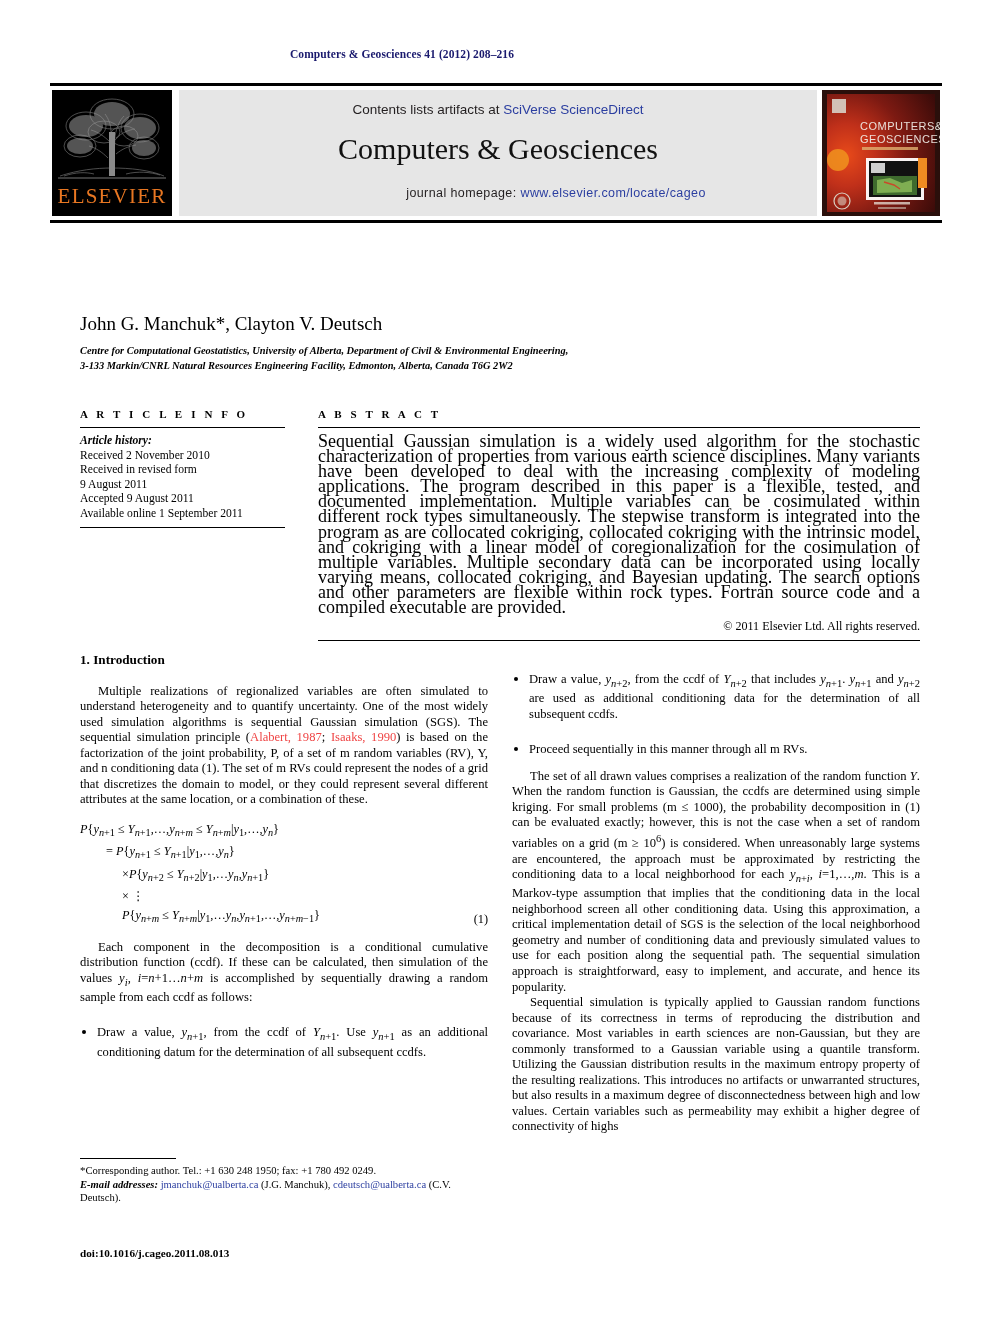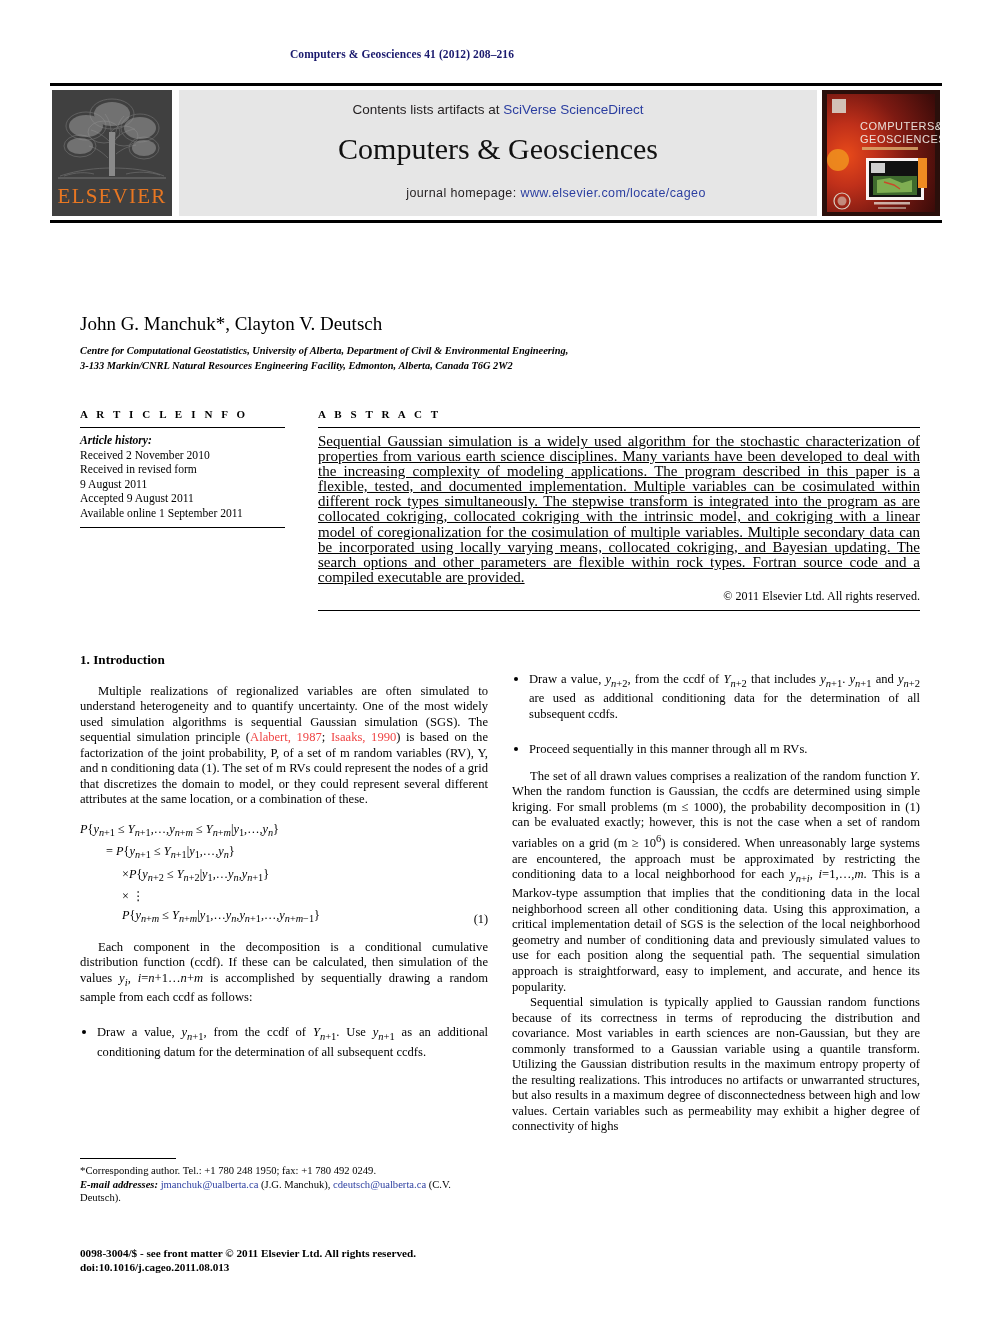--- a/index.html
+++ b/index.html
@@ -57,21 +57,21 @@
     position: absolute;
     left: 0; top: 5px;
     width: 892px; height: 130px;
   }
 
   
   .elsevier-logo {
     position: absolute;
     left: 2px; top: 2px;
     width: 120px; height: 126px;
-    background: #404040;
+    background: #000000;
   }
   .tree-svg {
     position: absolute;
     left: 4px; top: 2px;
     width: 112px; height: 92px;
   }
   .elsevier-word {
     position: absolute;
     left: 0; top: 94px;
     width: 120px;
@@ -195,24 +195,23 @@
   }
   .info-body {
     font-size: 11.6px;
     line-height: 14.6px;
   }
   .italic-label {
     font-style: italic;
     font-weight: bold;
   }
   .abstract-body {
-    font-size: 15px;
+    font-size: 18px;
     line-height: 15.1px;
     text-align: justify;
-    text-decoration: underline;
   }
   .copyright {
     font-size: 12.1px;
     text-align: right;
     margin-top: 4px;
   }
   .hr-close {
     height: 1px;
     background: #000;
     margin-top: 6px;
@@ -459,25 +458,24 @@
       <li><span class="dot"></span>Proceed sequentially in this manner through all m RVs.</li>
     </ul>
 
     <p class="para gap">The set of all drawn values comprises a realization of the random function <var>Y</var>. When the random function is Gaussian, the ccdfs are determined using simple kriging. For small problems (m ≤ 1000), the probability decomposition in (1) can be evaluated exactly; however, this is not the case when a set of random variables on a grid (m ≥ 10<sup>6</sup>) is considered. When unreasonably large systems are encountered, the approach must be approximated by restricting the conditioning data to a local neighborhood for each <var>y</var><sub><var>n</var>+<var>i</var></sub>, <var>i</var>=1,…,<var>m</var>. This is a Markov-type assumption that implies that the conditioning data in the local neighborhood screen all other conditioning data. Using this approximation, a critical implementation detail of SGS is the selection of the local neighborhood geometry and number of conditioning data and previously simulated values to use for each position along the sequential path. The sequential simulation approach is straightforward, easy to implement, and accurate, and hence its popularity.</p>
 
     <p class="para">Sequential simulation is typically applied to Gaussian random functions because of its correctness in terms of reproducing the distribution and covariance. Most variables in earth sciences are non-Gaussian, but they are commonly transformed to a Gaussian variable using a quantile transform. Utilizing the Gaussian distribution results in the maximum entropy property of the resulting realizations. This introduces no artifacts or unwarranted structures, but also results in a maximum degree of disconnectedness between high and low values. Certain variables such as permeability may exhibit a higher degree of connectivity of highs</p>
   </div>
 
   <div class="footnote">
     <div class="fn-rule"></div>
-    <div><span class="fn-star">*</span><span>Corresponding author. Tel.: +1 780 248 1950; fax: +1 780 492 0249.</span></div>
+    <div><span class="fn-star">*</span><span>Corresponding author. Tel.: +1 630 248 1950; fax: +1 780 492 0249.</span></div>
     <div><span class="italic-label">E-mail addresses:</span>
       <span class="fn-link">jmanchuk@ualberta.ca</span><span> (J.G. Manchuk),</span>
       <span class="fn-link">cdeutsch@ualberta.ca</span><span> (C.V. Deutsch).</span>
     </div>
   </div>
 
   <div class="footer-issn">
-    <div>0098-3004/$ - see front matter © 2011 Elsevier Ltd. All rights reserved.</div>
     <div>doi:10.1016/j.cageo.2011.08.013</div>
   </div>
 
 </div>
 
 </body></html>

